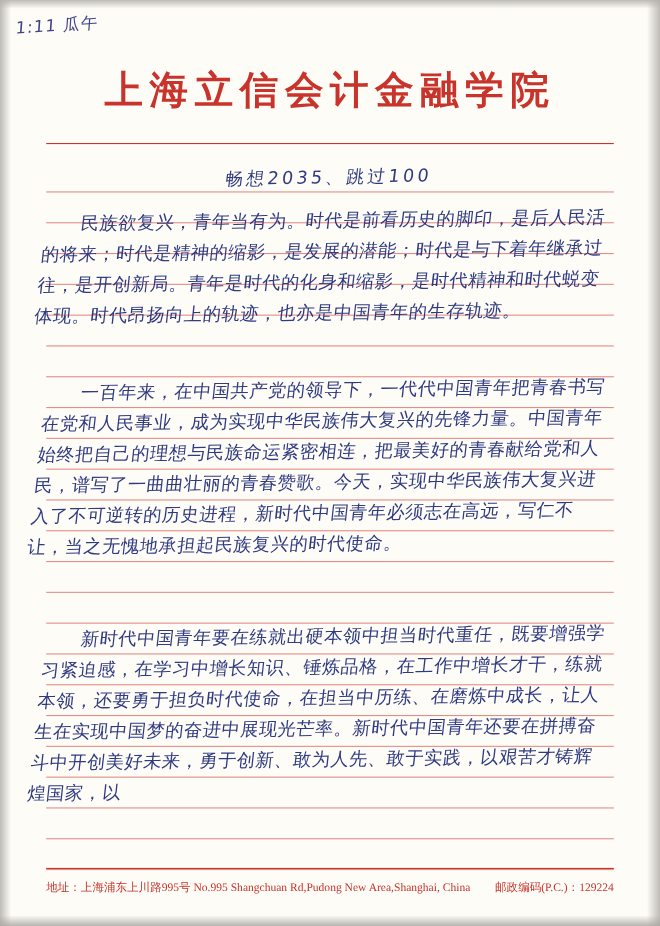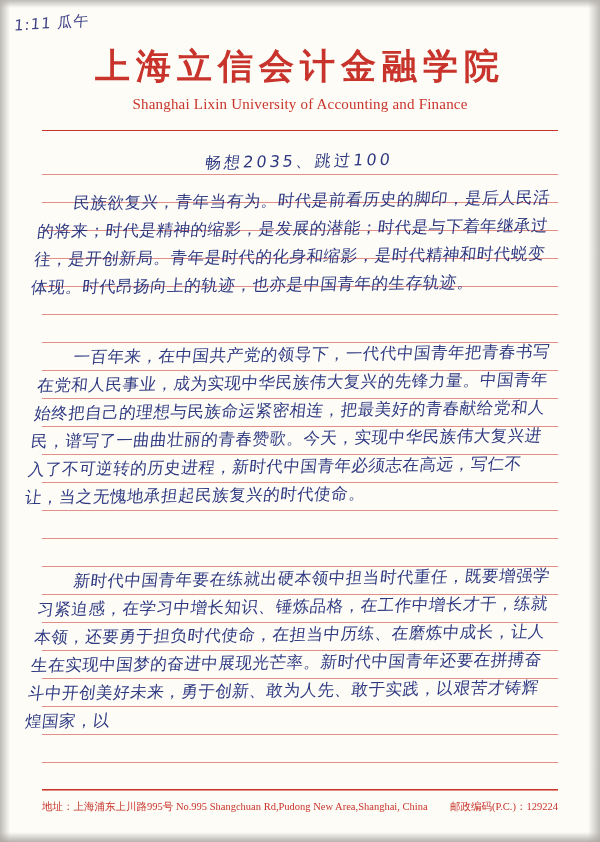--- a/index.html
+++ b/index.html
@@ -67,21 +67,21 @@
     top: 48px;
     text-align: center;
   }
   .school-cn {
     font-family: "Liberation Serif", serif;
     font-weight: bold;
     font-size: 35px;
     color: #c8342b;
     letter-spacing: 6px;
     line-height: 1.1;
-    margin: 0;
+    margin: 16px;
   }
   .school-en {
     font-family: "Liberation Serif", serif;
     font-size: 15px;
     color: #c8342b;
     margin-top: 9px;
     letter-spacing: .2px;
   }
   .rule-top {
     position: absolute;
@@ -166,21 +166,20 @@
 
   <div class="paper-edge-top"></div>
   <div class="paper-edge-left"></div>
   <div class="paper-edge-right"></div>
   <div class="paper-edge-bottom"></div>
 
   <div class="corner-mark">1:11 瓜午</div>
 
   <div class="letterhead">
     <div class="school-cn">上海立信会计金融学院</div>
-    <div class="school-en">Shanghai Lixin University of Accounting and Finance</div>
   </div>
   <div class="rule-top"></div>
 
   <div class="sheet">
     <div class="lines" id="ruled-lines">
         <div class="rule" style="top: 28px;"></div>
         <div class="rule" style="top: 56px;"></div>
         <div class="rule" style="top: 84px;"></div>
         <div class="rule" style="top: 112px;"></div>
         <div class="rule" style="top: 140px;"></div>

